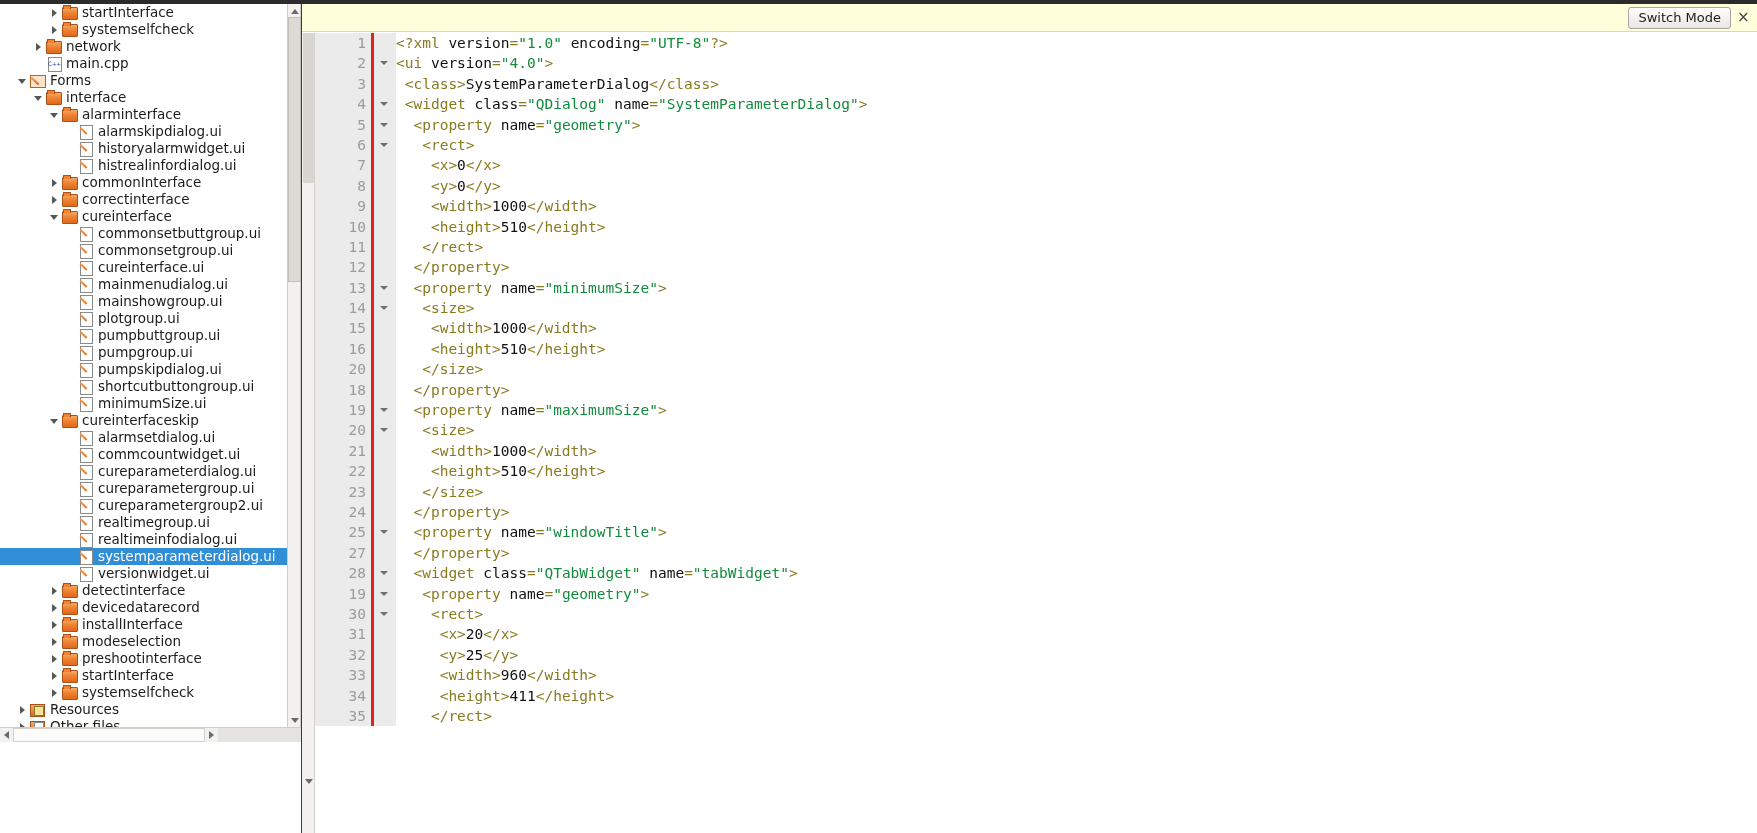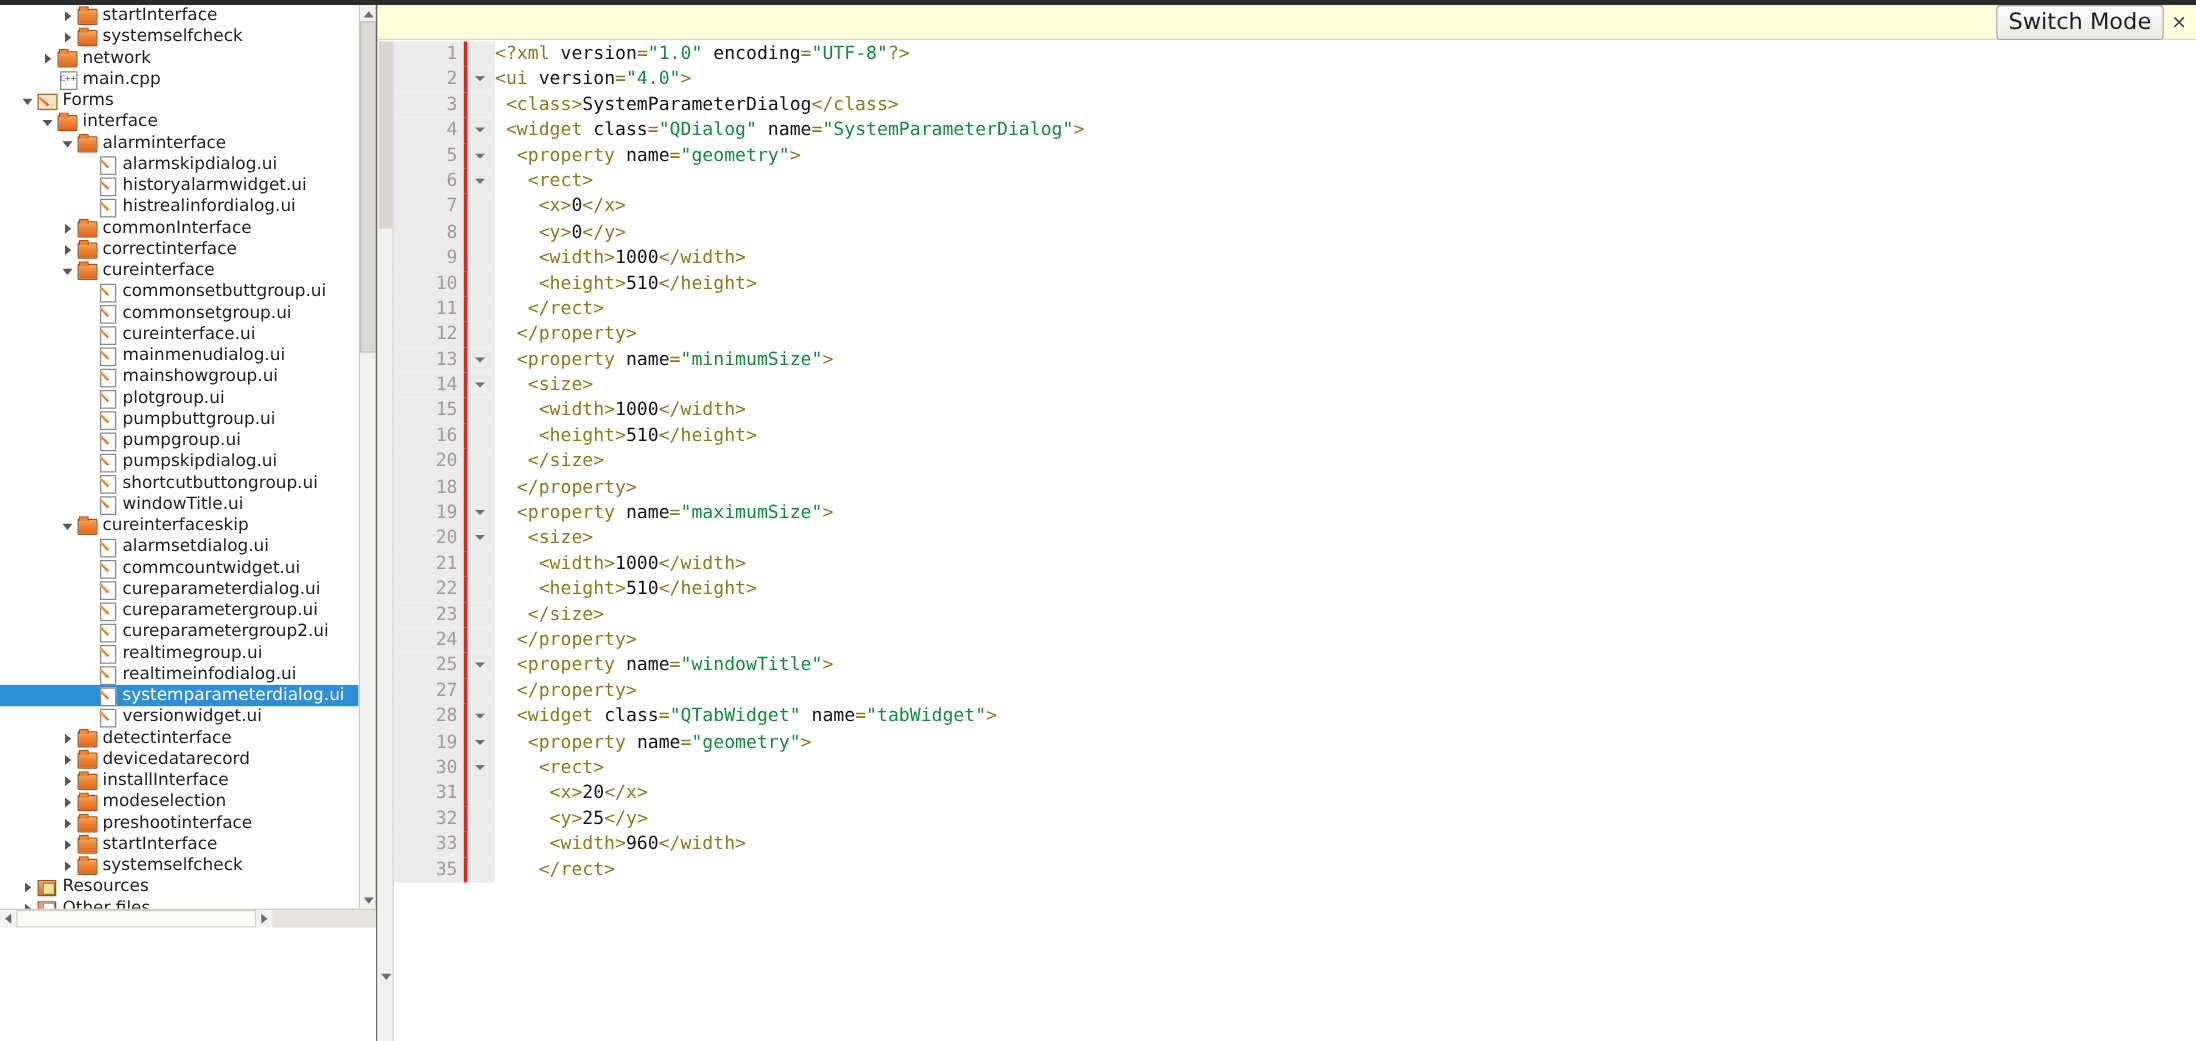--- a/index.html
+++ b/index.html
@@ -279,21 +279,21 @@
   }
   .infobar-text { flex: 0 0 auto; margin-top: 48px; }
   .infobar-text b { font-weight: bold; }
   .infobar-spacer { flex: 1 1 auto; }
   .switch-btn {
     flex: 0 0 auto;
     background: linear-gradient(180deg,#fdfdfd,#e9e7e3);
     border: 1px solid #a8a6a1;
     border-radius: 3px;
     padding: 2px 9px 3px 9px;
-    font-size: 18px;
+    font-size: 13px;
     color: #1c1c1c;
     font-family: "DejaVu Sans", sans-serif;
     cursor: pointer;
     margin-right: 6px;
   }
   .close-x {
     flex: 0 0 auto;
     width: 14px;
     font-size: 15px;
     color: #444;
@@ -411,21 +411,21 @@
         <div class="trow"><span style="display: inline-block; width: 64px; height: 17px;"></span><span class="twist"></span><span class="ticon ic-ui"></span><span class="tlabel">commonsetbuttgroup.ui</span></div>
         <div class="trow"><span style="display: inline-block; width: 64px; height: 17px;"></span><span class="twist"></span><span class="ticon ic-ui"></span><span class="tlabel">commonsetgroup.ui</span></div>
         <div class="trow"><span style="display: inline-block; width: 64px; height: 17px;"></span><span class="twist"></span><span class="ticon ic-ui"></span><span class="tlabel">cureinterface.ui</span></div>
         <div class="trow"><span style="display: inline-block; width: 64px; height: 17px;"></span><span class="twist"></span><span class="ticon ic-ui"></span><span class="tlabel">mainmenudialog.ui</span></div>
         <div class="trow"><span style="display: inline-block; width: 64px; height: 17px;"></span><span class="twist"></span><span class="ticon ic-ui"></span><span class="tlabel">mainshowgroup.ui</span></div>
         <div class="trow"><span style="display: inline-block; width: 64px; height: 17px;"></span><span class="twist"></span><span class="ticon ic-ui"></span><span class="tlabel">plotgroup.ui</span></div>
         <div class="trow"><span style="display: inline-block; width: 64px; height: 17px;"></span><span class="twist"></span><span class="ticon ic-ui"></span><span class="tlabel">pumpbuttgroup.ui</span></div>
         <div class="trow"><span style="display: inline-block; width: 64px; height: 17px;"></span><span class="twist"></span><span class="ticon ic-ui"></span><span class="tlabel">pumpgroup.ui</span></div>
         <div class="trow"><span style="display: inline-block; width: 64px; height: 17px;"></span><span class="twist"></span><span class="ticon ic-ui"></span><span class="tlabel">pumpskipdialog.ui</span></div>
         <div class="trow"><span style="display: inline-block; width: 64px; height: 17px;"></span><span class="twist"></span><span class="ticon ic-ui"></span><span class="tlabel">shortcutbuttongroup.ui</span></div>
-        <div class="trow"><span style="display: inline-block; width: 64px; height: 17px;"></span><span class="twist"></span><span class="ticon ic-ui"></span><span class="tlabel">windowTitle.ui</span></div>
+        <div class="trow"><span style="display: inline-block; width: 64px; height: 17px;"></span><span class="twist"></span><span class="ticon ic-ui"></span><span class="tlabel">minimumSize.ui</span></div>
         <div class="trow"><span style="display: inline-block; width: 48px; height: 17px;"></span><span class="twist open"></span><span class="ticon ic-folder"></span><span class="tlabel">cureinterfaceskip</span></div>
         <div class="trow"><span style="display: inline-block; width: 64px; height: 17px;"></span><span class="twist"></span><span class="ticon ic-ui"></span><span class="tlabel">alarmsetdialog.ui</span></div>
         <div class="trow"><span style="display: inline-block; width: 64px; height: 17px;"></span><span class="twist"></span><span class="ticon ic-ui"></span><span class="tlabel">commcountwidget.ui</span></div>
         <div class="trow"><span style="display: inline-block; width: 64px; height: 17px;"></span><span class="twist"></span><span class="ticon ic-ui"></span><span class="tlabel">cureparameterdialog.ui</span></div>
         <div class="trow"><span style="display: inline-block; width: 64px; height: 17px;"></span><span class="twist"></span><span class="ticon ic-ui"></span><span class="tlabel">cureparametergroup.ui</span></div>
         <div class="trow"><span style="display: inline-block; width: 64px; height: 17px;"></span><span class="twist"></span><span class="ticon ic-ui"></span><span class="tlabel">cureparametergroup2.ui</span></div>
         <div class="trow"><span style="display: inline-block; width: 64px; height: 17px;"></span><span class="twist"></span><span class="ticon ic-ui"></span><span class="tlabel">realtimegroup.ui</span></div>
         <div class="trow"><span style="display: inline-block; width: 64px; height: 17px;"></span><span class="twist"></span><span class="ticon ic-ui"></span><span class="tlabel">realtimeinfodialog.ui</span></div>
         <div class="trow sel"><span style="display: inline-block; width: 64px; height: 17px;"></span><span class="twist"></span><span class="ticon ic-ui"></span><span class="tlabel">systemparameterdialog.ui</span></div>
         <div class="trow"><span style="display: inline-block; width: 64px; height: 17px;"></span><span class="twist"></span><span class="ticon ic-ui"></span><span class="tlabel">versionwidget.ui</span></div>
@@ -496,17 +496,18 @@
         <div class="cline"><div class="gutter">23</div><div class="redbar"></div><div class="foldcol"></div><div class="ctext"><span class="tag">   &lt;/size&gt;</span></div></div>
         <div class="cline"><div class="gutter">24</div><div class="redbar"></div><div class="foldcol"></div><div class="ctext"><span class="tag">  &lt;/property&gt;</span></div></div>
         <div class="cline"><div class="gutter">25</div><div class="redbar"></div><div class="foldcol"><div class="foldmark"></div></div><div class="ctext"><span class="tag">  &lt;property </span><span class="attr">name</span><span class="tag">=</span><span class="val">"windowTitle"</span><span class="tag">&gt;</span></div></div>
         <div class="cline"><div class="gutter">27</div><div class="redbar"></div><div class="foldcol"></div><div class="ctext"><span class="tag">  &lt;/property&gt;</span></div></div>
         <div class="cline"><div class="gutter">28</div><div class="redbar"></div><div class="foldcol"><div class="foldmark"></div></div><div class="ctext"><span class="tag">  &lt;widget </span><span class="attr">class</span><span class="tag">=</span><span class="val">"QTabWidget"</span><span class="tag"> </span><span class="attr">name</span><span class="tag">=</span><span class="val">"tabWidget"</span><span class="tag">&gt;</span></div></div>
         <div class="cline"><div class="gutter">19</div><div class="redbar"></div><div class="foldcol"><div class="foldmark"></div></div><div class="ctext"><span class="tag">   &lt;property </span><span class="attr">name</span><span class="tag">=</span><span class="val">"geometry"</span><span class="tag">&gt;</span></div></div>
         <div class="cline"><div class="gutter">30</div><div class="redbar"></div><div class="foldcol"><div class="foldmark"></div></div><div class="ctext"><span class="tag">    &lt;rect&gt;</span></div></div>
         <div class="cline"><div class="gutter">31</div><div class="redbar"></div><div class="foldcol"></div><div class="ctext"><span class="tag">     &lt;x&gt;</span><span class="num">20</span><span class="tag">&lt;/x&gt;</span></div></div>
         <div class="cline"><div class="gutter">32</div><div class="redbar"></div><div class="foldcol"></div><div class="ctext"><span class="tag">     &lt;y&gt;</span><span class="num">25</span><span class="tag">&lt;/y&gt;</span></div></div>
         <div class="cline"><div class="gutter">33</div><div class="redbar"></div><div class="foldcol"></div><div class="ctext"><span class="tag">     &lt;width&gt;</span><span class="num">960</span><span class="tag">&lt;/width&gt;</span></div></div>
+        <div class="cline"><div class="gutter">34</div><div class="redbar"></div><div class="foldcol"></div><div class="ctext"><span class="tag">     &lt;height&gt;</span><span class="num">411</span><span class="tag">&lt;/height&gt;</span></div></div>
         <div class="cline"><div class="gutter">35</div><div class="redbar"></div><div class="foldcol"></div><div class="ctext"><span class="tag">    &lt;/rect&gt;</span></div></div>
       </div>
   </div>
 
 </div>
 
 </body></html>

